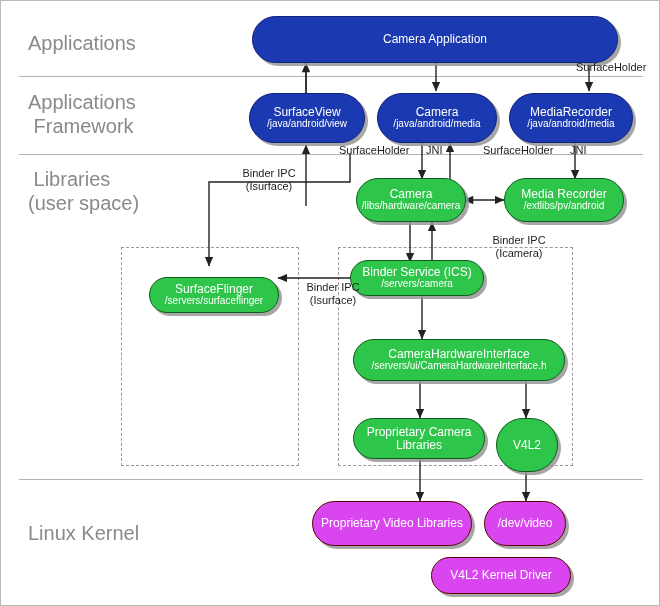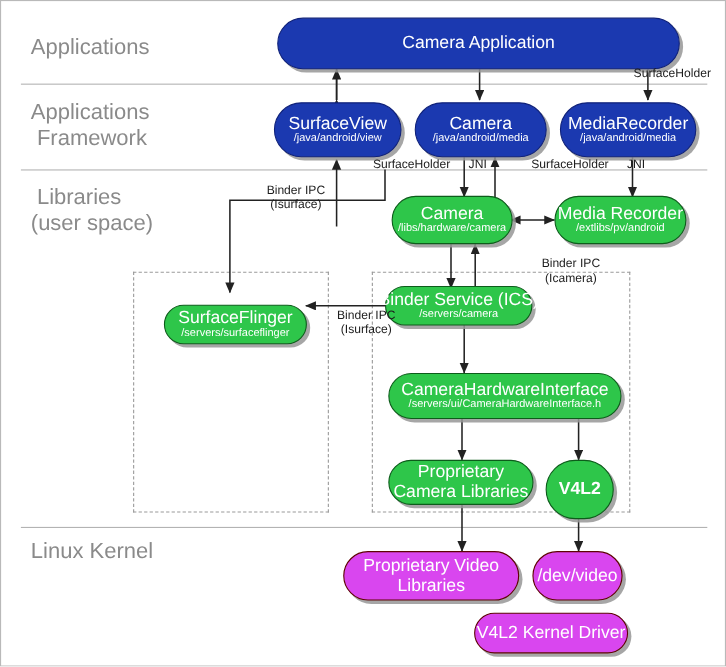--- a/index.html
+++ b/index.html
@@ -45,21 +45,21 @@
     flex-direction: column;
     align-items: center;
     justify-content: center;
     color: #ffffff;
     text-align: center;
     box-shadow: 3px 3px 0 0 rgba(150,150,150,0.85);
     border: 1px solid #1a1a1a;
     line-height: 1.08;
   }
   .node .title {
-    font-size: 16px;
+    font-size: 12px;
     white-space: nowrap;
   }
   .node .title.wrap {
     white-space: normal;
   }
   .node .sub {
     font-size: 10px;
     white-space: nowrap;
   }
   .node.blue {
@@ -99,21 +99,21 @@
   <div class="divider" style="left:18px; top:478px; width:624px;"></div>
 
   <div class="section-label" style="left:27px; top:30px;">Applications</div>
 
   <div class="section-label" style="left:27px; top:89px;">Applications
  Framework</div>
 
   <div class="section-label" style="left:27px; top:166px;"> Libraries
 (user space)</div>
 
-  <div class="section-label" style="left:27px; top:488px;text-align:right;">Linux Kernel</div>
+  <div class="section-label" style="left:27px; top:520px;text-align:right;">Linux Kernel</div>
 
   <div class="dash-box" style="left:120px; top:246px; width:178px; height:219px;"></div>
   <div class="dash-box" style="left:337px; top:246px; width:235px; height:219px;"></div>
 
   <svg class="wires" viewBox="0 0 660 606">
     <defs>
       <marker id="ah" markerWidth="8" markerHeight="8" refX="6.6" refY="3" orient="auto" markerUnits="strokeWidth">
         <path d="M0,0 L7,3 L0,6 z" fill="#222222"></path>
       </marker>
       <marker id="ah-start" markerWidth="8" markerHeight="8" refX="0.4" refY="3" orient="auto" markerUnits="strokeWidth">
@@ -200,21 +200,21 @@
 
   <div class="node green" style="left:352px; top:338px; width:212px; height:42px;">
     <div class="title">CameraHardwareInterface</div>
     <div class="sub">/servers/ui/CameraHardwareInterface.h</div>
   </div>
 
   <div class="node green" style="left:352px; top:417px; width:132px; height:41px;">
     <div class="title wrap">Proprietary Camera Libraries</div>
   </div>
 
-  <div class="node green" style="left:495px; top:417px; width:62px; height:54px;font-weight:bold;">
+  <div class="node green" style="left:495px; top:417px; width:62px; height:54px;">
     <div class="title">V4L2</div>
   </div>
 
   <div class="node red" style="left:311px; top:500px; width:160px; height:45px;">
     <div class="title wrap">Proprietary Video Libraries</div>
   </div>
 
   <div class="node red" style="left:483px; top:500px; width:82px; height:45px;">
     <div class="title">/dev/video</div>
   </div>

